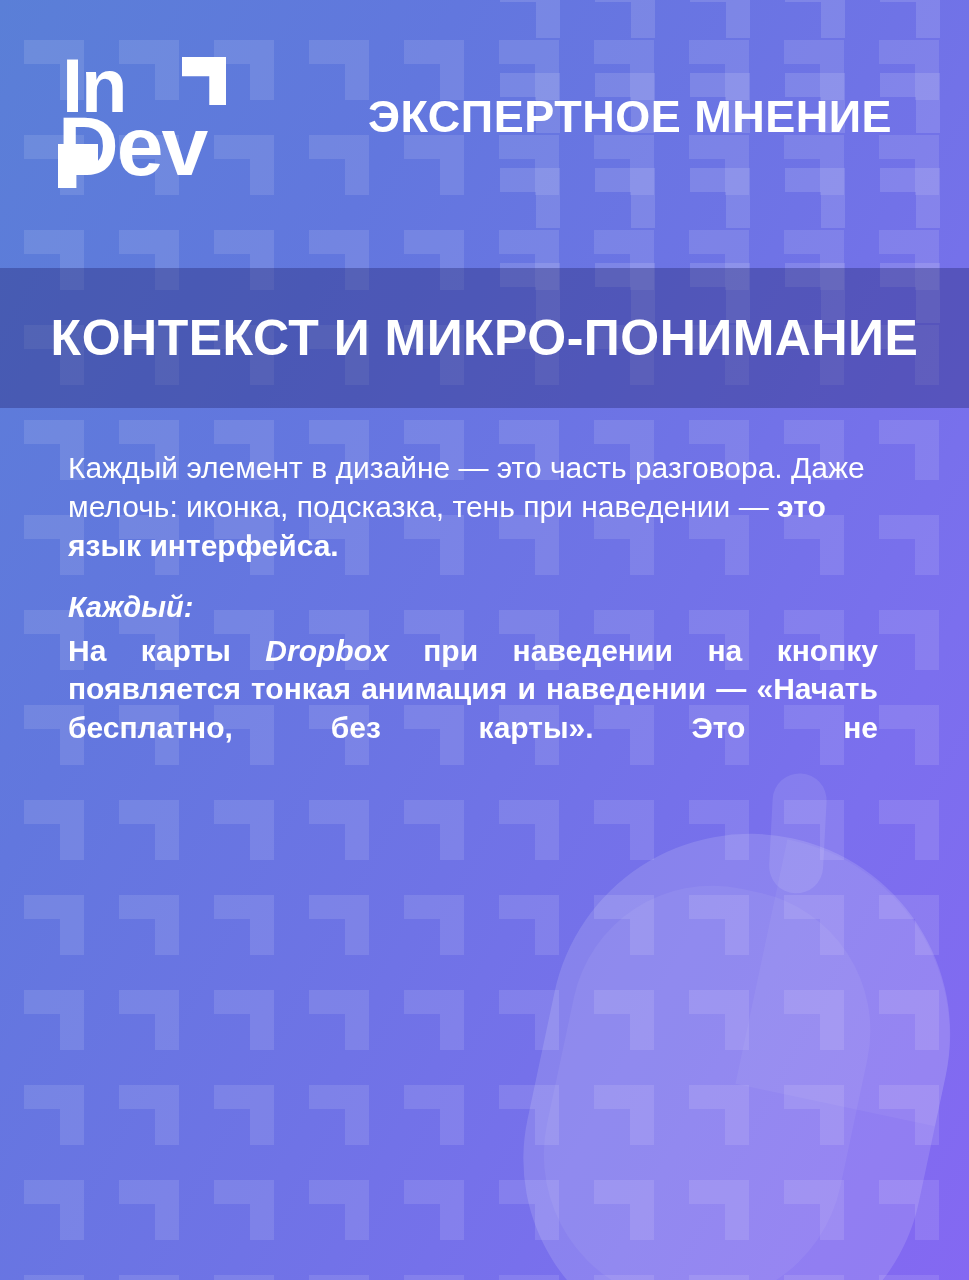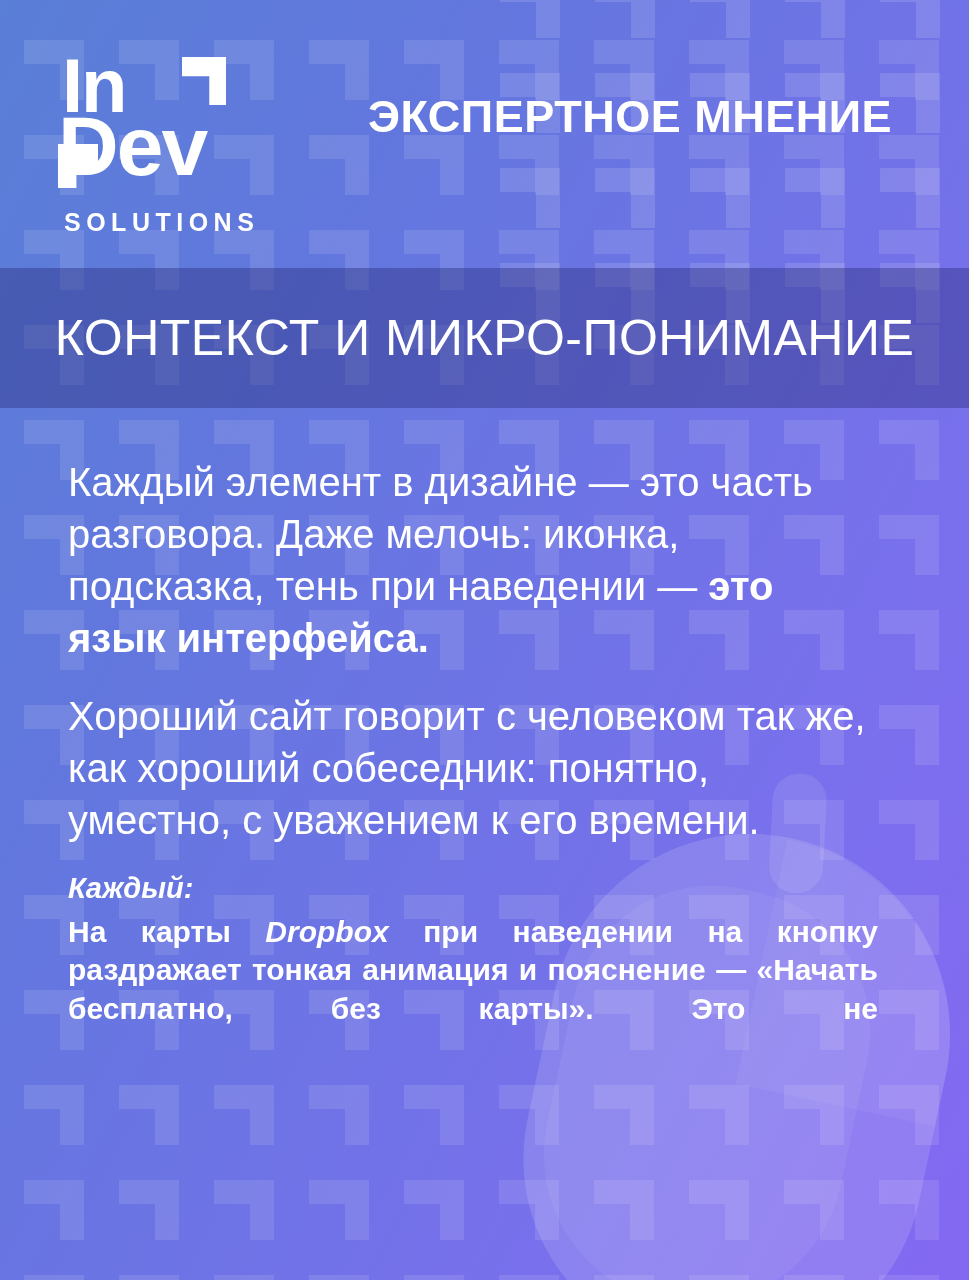--- a/index.html
+++ b/index.html
@@ -176,37 +176,37 @@
     width: 969px;
     height: 140px;
     background: rgba(40, 42, 120, 0.40);
     display: flex;
     align-items: center;
     justify-content: center;
   }
   .banner-title {
     color: #ffffff;
     font-size: 50px;
-    font-weight: 400;
+    font-weight: 700;
     letter-spacing: 0.5px;
     white-space: nowrap;
   }
 
   
   .content {
     position: absolute;
     left: 68px;
     top: 448px;
     width: 810px;
     color: #ffffff;
   }
   .para {
-    font-size: 40px;
+    font-size: 30px;
     line-height: 1.30;
-    margin: 8px 0 26px 0;
+    margin: 0 0 26px 0;
     font-weight: 400;
     letter-spacing: 0px;
   }
   .para b {
     font-weight: 700;
   }
   .example-label {
     font-size: 29px;
     font-weight: 700;
     font-style: italic;
@@ -409,33 +409,31 @@
         <span class="ptile" style="left:880px;top:263px;"></span>
       </div>
 
     <div class="logo">
       <div class="logo-mark">
         <span class="logo-in">In</span>
         <span class="logo-corner"></span>
         <span class="logo-dev">Dev</span>
         <span class="logo-notch"></span>
       </div>
-      <div class="logo-sub">SOLUTIONS</div>
     </div>
 
     <div class="header-title">ЭКСПЕРТНОЕ МНЕНИЕ</div>
   </div>
 
   <div class="banner">
     <div class="banner-title">КОНТЕКСТ И МИКРО-ПОНИМАНИЕ</div>
   </div>
 
   <div class="content">
     <p class="para"><span>Каждый элемент в дизайне — это часть разговора. Даже мелочь: иконка, подсказка, тень при наведении — </span><b>это язык интерфейса.</b></p>
 
-    <p class="para">Хороший сайт говорит с человеком так же, как хороший собеседник: понятно, уместно, с уважением к его времени.</p>
 
     <p class="example-label">Каждый:</p>
 
-    <p class="example-body"><span>На карты </span><span class="brand">Dropbox</span><span> при наведении на кнопку раздражает тонкая анимация и пояснение — «Начать бесплатно, без карты». Это не</span></p>
+    <p class="example-body"><span>На карты </span><span class="brand">Dropbox</span><span> при наведении на кнопку появляется тонкая анимация и наведении — «Начать бесплатно, без карты». Это не</span></p>
   </div>
 
 </div>
 
 </body></html>

